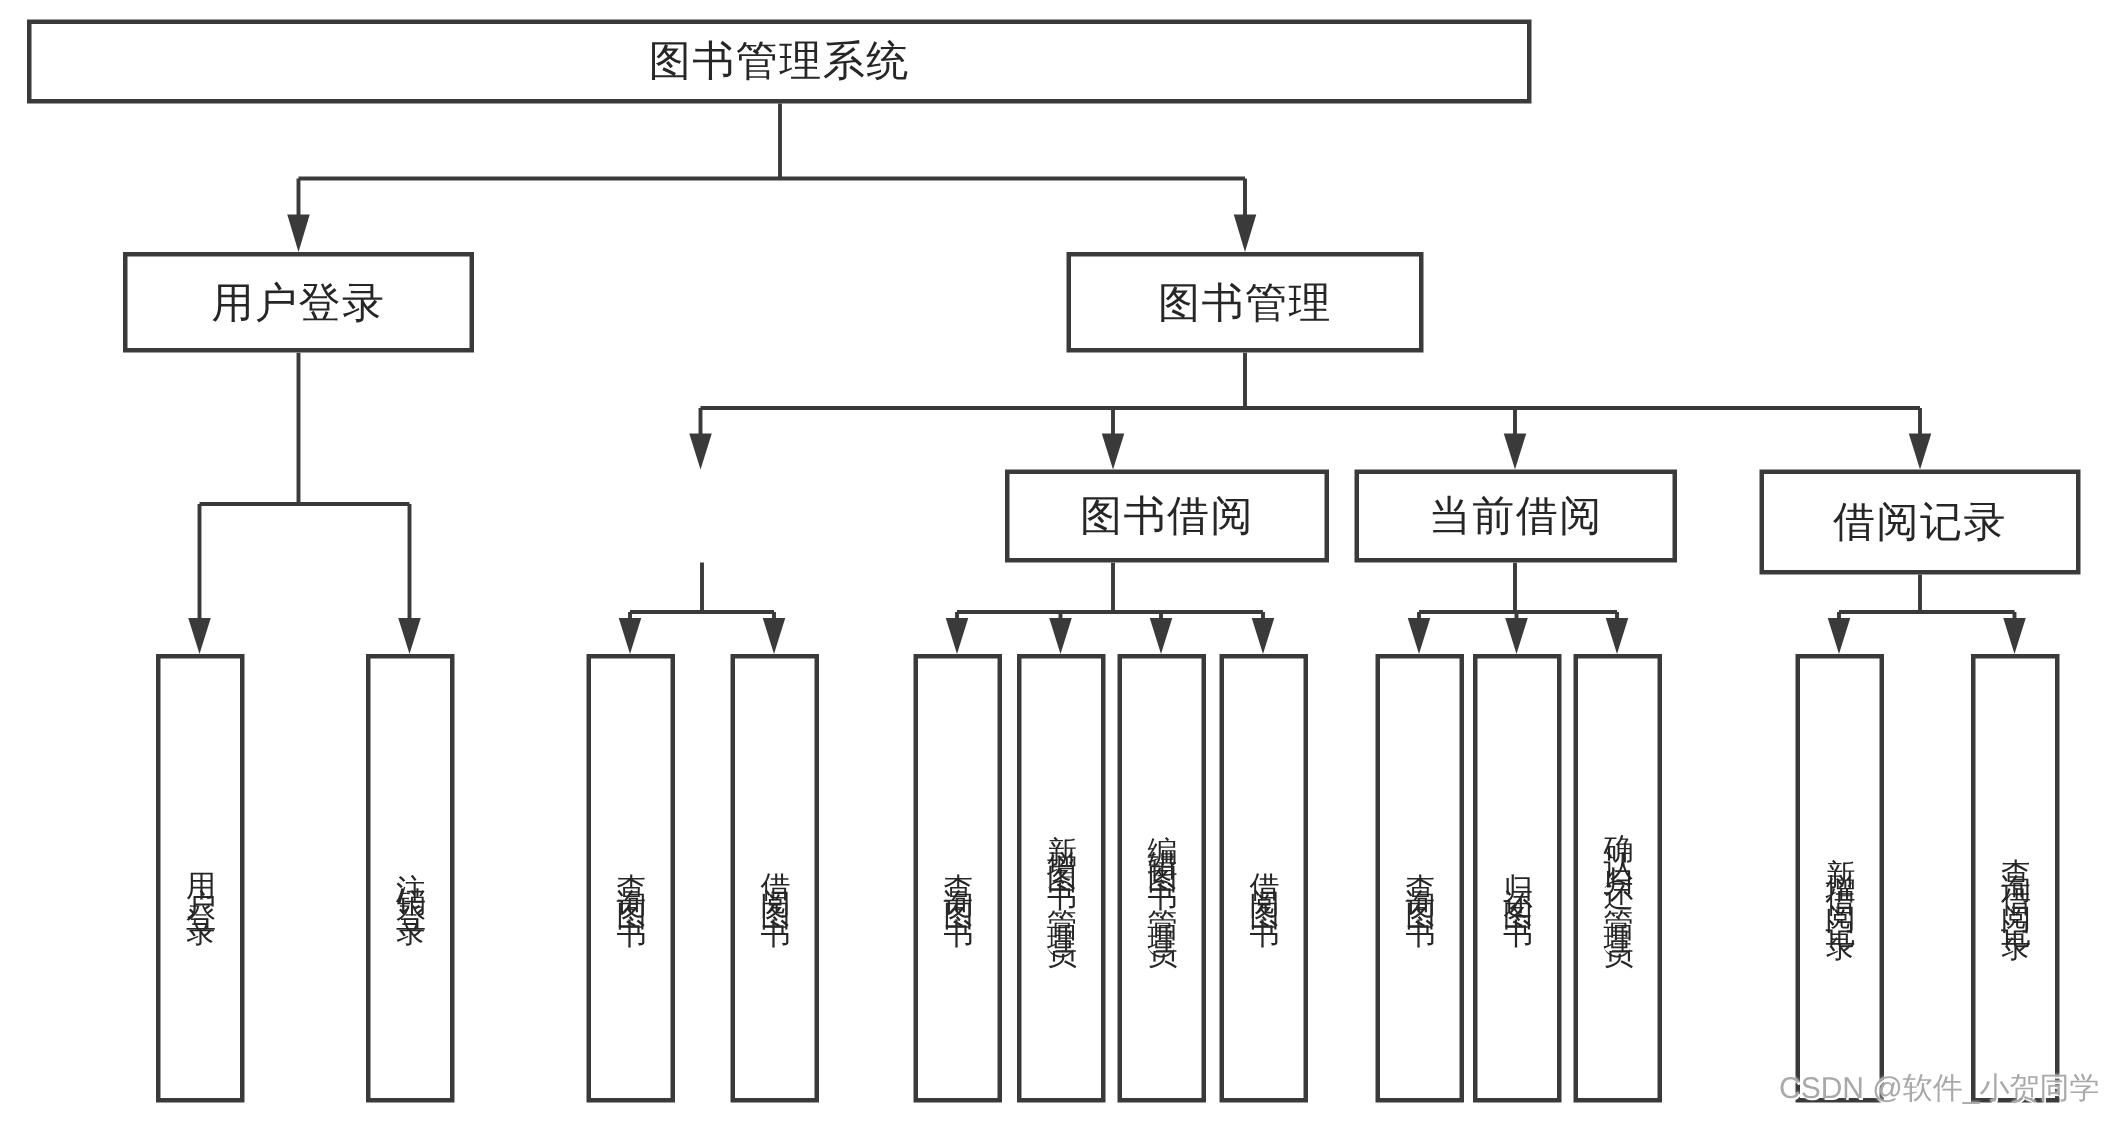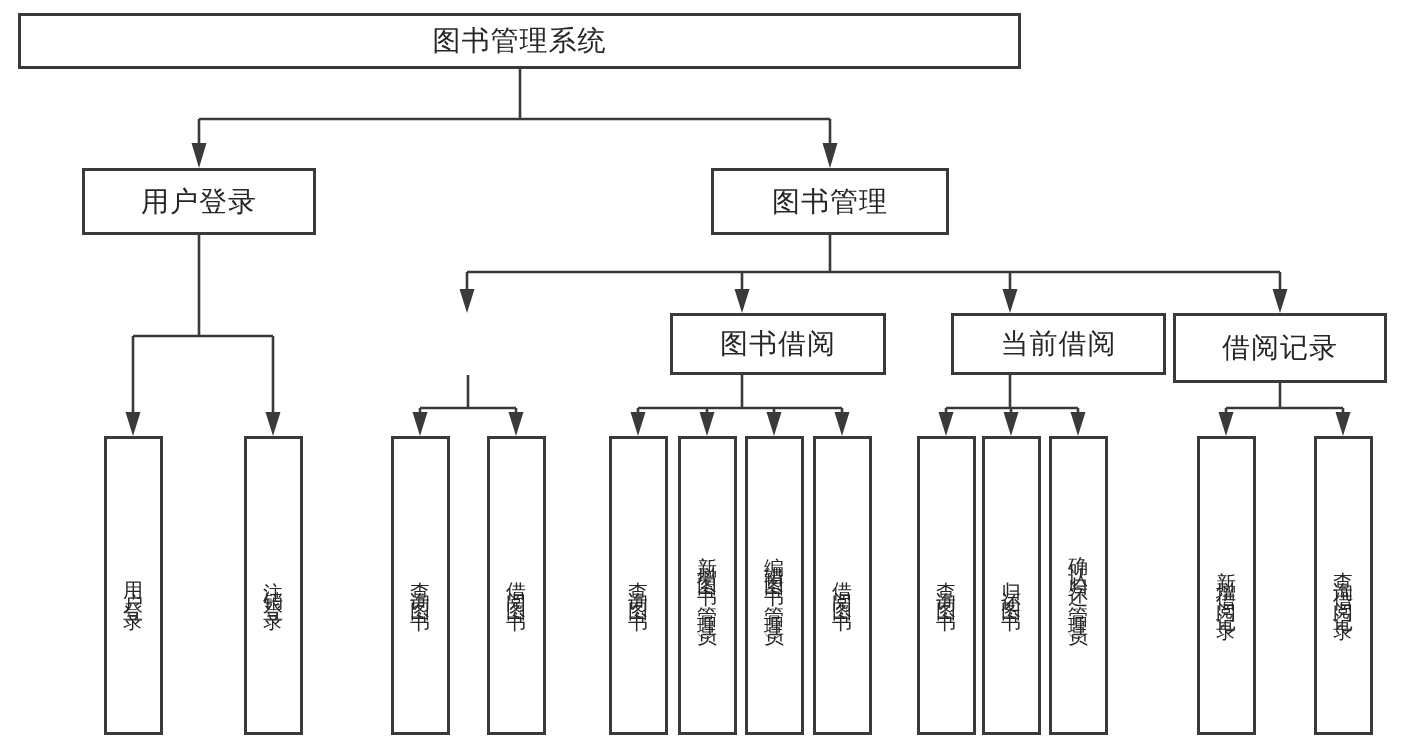--- a/index.html
+++ b/index.html
@@ -37,21 +37,21 @@
     font-size:20px;color:var(--wm);
     text-shadow:0 0 2px #fff,1px 1px 0 #fff;
     white-space:nowrap;
   }
   
   #n-root{left:18px;top:13px;width:1003px;height:56px;}
   #n-login{left:82px;top:168px;width:234px;height:67px;}
   #n-mgmt{left:711px;top:168px;width:238px;height:67px;}
   #n-newbook{left:363px;top:313px;width:210px;height:62px;}
   #n-borrow{left:634px;top:313px;width:216px;height:62px;margin-left:36px;}
-  #n-current{left:903px;top:313px;width:215px;height:62px;margin-left:48px;}
+  #n-current{left:903px;top:313px;width:215px;height:62px;}
   #n-records{left:1173px;top:313px;width:214px;height:70px;}
   #l-a0{left:104px;}  #l-a1{left:244px;}
   #l-b0{left:391px;}  #l-b1{left:487px;}
   #l-c0{left:609px;}  #l-c1{left:678px;} #l-c2{left:745px;} #l-c3{left:813px;}
   #l-d0{left:917px;}  #l-d1{left:982px;} #l-d2{left:1049px;}
   #l-e0{left:1197px;} #l-e1{left:1314px;}
 </style>
 </head>
 <body>
 
@@ -158,14 +158,15 @@
     <span class="vtext">确认归还（管理员）</span>
   </div>
 
   <div id="l-e0" class="box vbox">
     <span class="vtext">新增借阅记录</span>
   </div>
   <div id="l-e1" class="box vbox">
     <span class="vtext">查询借阅记录</span>
   </div>
 
+  <div class="watermark">CSDN @软件_小贺同学</div>
 
 </div>
 
 </body></html>

